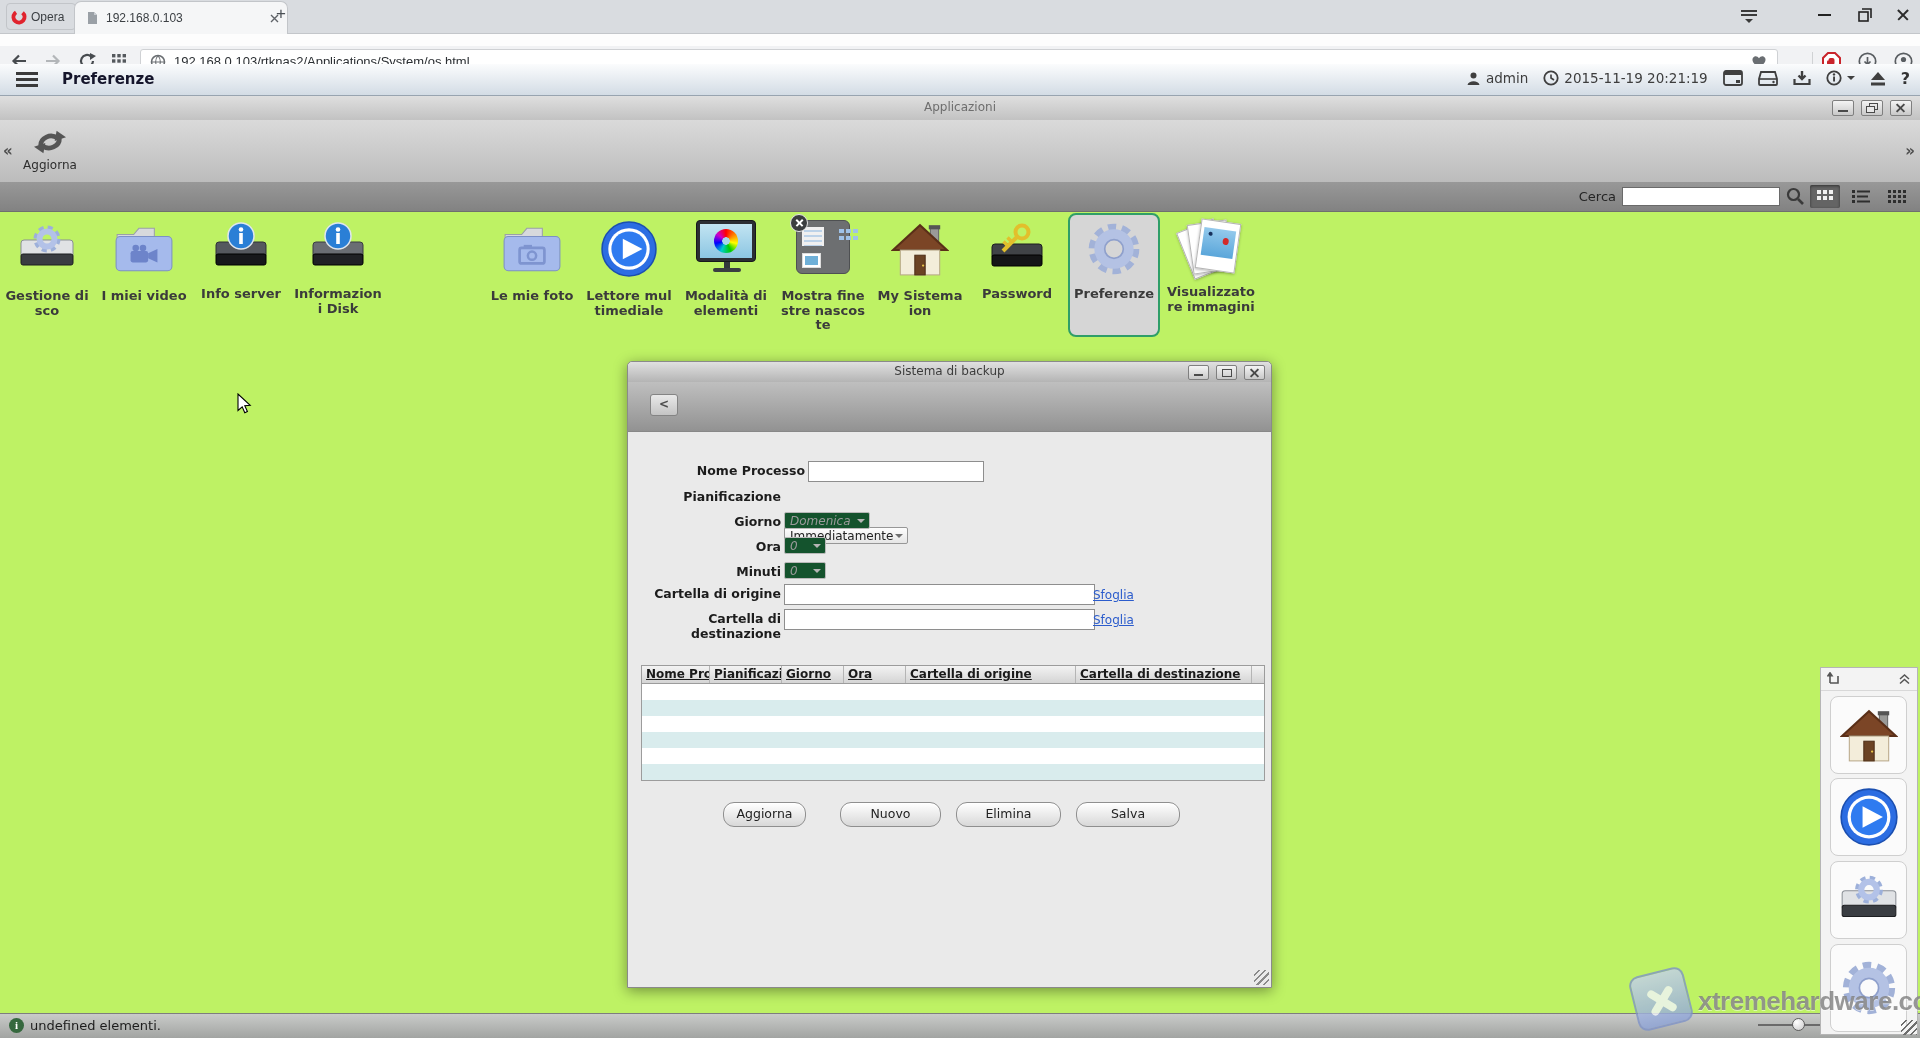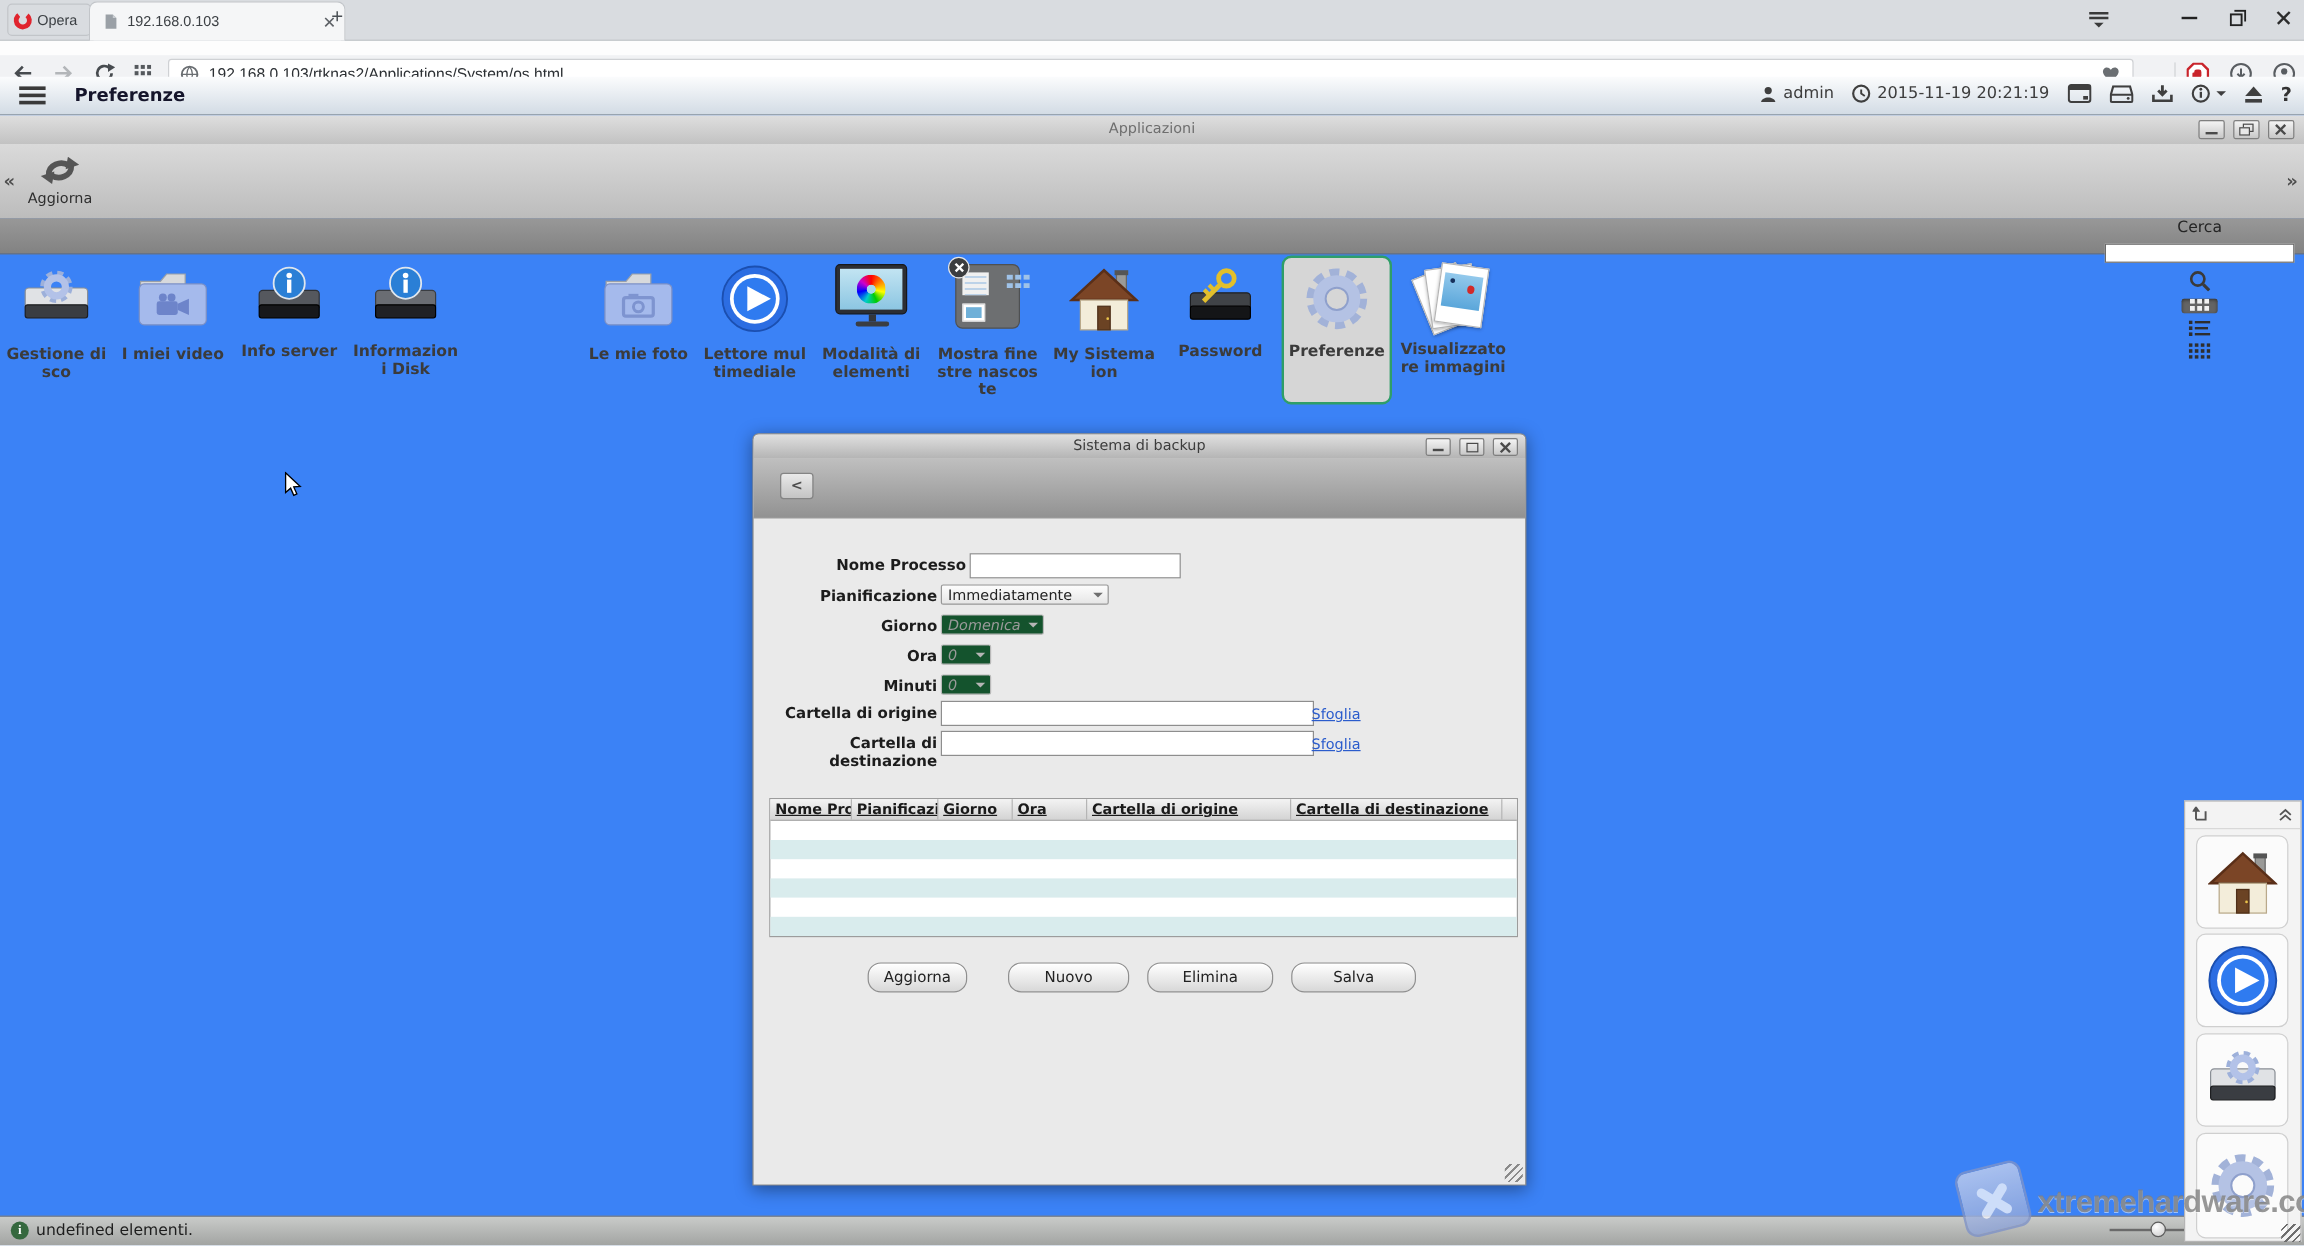--- a/index.html
+++ b/index.html
@@ -33,39 +33,39 @@
               border-bottom:3px solid #7d91a4;}
   #nastitle{left:62px;top:6px;font-size:15px;font-weight:bold;color:#15152b;}
   #hamb{left:16px;top:8px;width:22px;height:15px;}
   #hamb i{display:block;width:22px;height:3px;background:#3a3a3a;margin-bottom:3px;}
   #nasright{right:10px;top:0;height:28px;display:flex;align-items:center;gap:15px;color:#3d3d3d;font-size:13.5px;}
   .nit{display:flex;align-items:center;gap:5px;}
   .caret-d{width:0;height:0;border:4px solid transparent;border-top-color:#3f3f3f;margin-top:4px;}
   .helpq{font-size:16px;font-weight:bold;color:#333;}
 
   
-  #desktop{left:0;top:95px;width:1920px;height:918px;background:#3b82f6;border-top:1px solid #98a4b0;}
+  #desktop{left:0;top:95px;width:1920px;height:918px;background:#bef264;border-top:1px solid #98a4b0;}
   #wtitle{left:0;top:0;width:1920px;height:24px;background:linear-gradient(#dfdfdf,#c2c2c2);
           border-bottom:1px solid #a8a8a8;text-align:center;font-size:12px;color:#6e6e6e;line-height:23px;}
   .tbtn{width:20px;height:14px;background:linear-gradient(#f4f4f4,#c8c8c8);border:1px solid #7f7f7f;
         border-radius:2px;position:relative;display:inline-block;margin-left:3px;vertical-align:top;}
   .g-min::after{content:"";position:absolute;left:5px;right:5px;bottom:3px;height:2px;background:#4a4a4a;}
   .g-max::after{content:"";position:absolute;left:5px;top:3px;width:8px;height:6px;border:1.5px solid #4a4a4a;}
   .g-res::before{content:"";position:absolute;left:7px;top:2px;width:7px;height:5px;border:1.5px solid #4a4a4a;}
   .g-res::after{content:"";position:absolute;left:4px;top:5px;width:7px;height:5px;border:1.5px solid #4a4a4a;background:#e8e8e8;}
   .g-x::before,.g-x::after{content:"";position:absolute;left:4px;top:6px;width:11px;height:2px;background:#4a4a4a;}
   .g-x::before{transform:rotate(45deg);} .g-x::after{transform:rotate(-45deg);}
 
   #wtoolbar{left:0;top:24px;width:1920px;height:62px;background:linear-gradient(#dadada,#bcbcbc);
             border-bottom:1px solid #a0a0a0;}
   .guillemet{font-size:15px;font-weight:bold;color:#4e4e4e;}
   #refresh-group{left:18px;top:6px;width:64px;text-align:center;font-size:12px;color:#2e2e2e;}
   #searchbar{left:0;top:86px;width:1920px;height:29px;background:linear-gradient(#989898,#828282);
              border-bottom:1px solid #6f6f6f;}
-  #searchwrap{right:8px;top:0;height:28px;display:flex;align-items:center;gap:6px;flex-direction:column;}
+  #searchwrap{right:8px;top:0;height:28px;display:flex;align-items:center;gap:6px;}
   #searchlbl{font-size:13px;color:#252525;}
   #searchinput{width:150px;height:17px;border:1px solid #6a6a6a;background:#fff;font-size:12px;padding:0 3px;}
   .viewbtn{width:30px;height:23px;display:flex;align-items:center;justify-content:center;border-radius:2px;}
   .viewbtn.active{background:#646464;box-shadow:inset 0 1px 3px rgba(0,0,0,.5);}
 
   
   .app{position:absolute;top:117px;width:92px;height:124px;text-align:center;padding-top:3px;box-sizing:border-box;}
   .app.selected{border:2px solid #2f9e68;border-radius:8px;background:#d6d6d6;padding-top:1px;}
   .app .img{width:66px;height:66px;margin:0 auto;position:relative;}
   .app .lbl{margin-top:3px;font-size:13px;font-weight:bold;color:#3b3b3b;line-height:1.12;white-space:pre-line;}
@@ -591,21 +591,21 @@
     <div id="dsub" class="abs">
       <div id="dback" class="abs">&lt;</div>
     </div>
 
     <div class="frow" style="top:99px;margin-left:24px;">
       <span class="flabel">Nome Processo</span>
       <input class="inp" style="width: 170px;" value="">
     </div>
     <div class="frow" style="top:125px;">
       <span class="flabel">Pianificazione</span>
-      <span class="sel" style="width:140px;">
+      <span class="sel" style="width:124px;margin-top:40px;">
         <span>Immediatamente</span>
         <span class="car"></span>
       </span>
     </div>
     <div class="frow" style="top:150px;">
       <span class="flabel">Giorno</span>
       <span class="sel dis" style="width:86px;">
         <span>Domenica</span>
         <span class="car"></span>
       </span>

